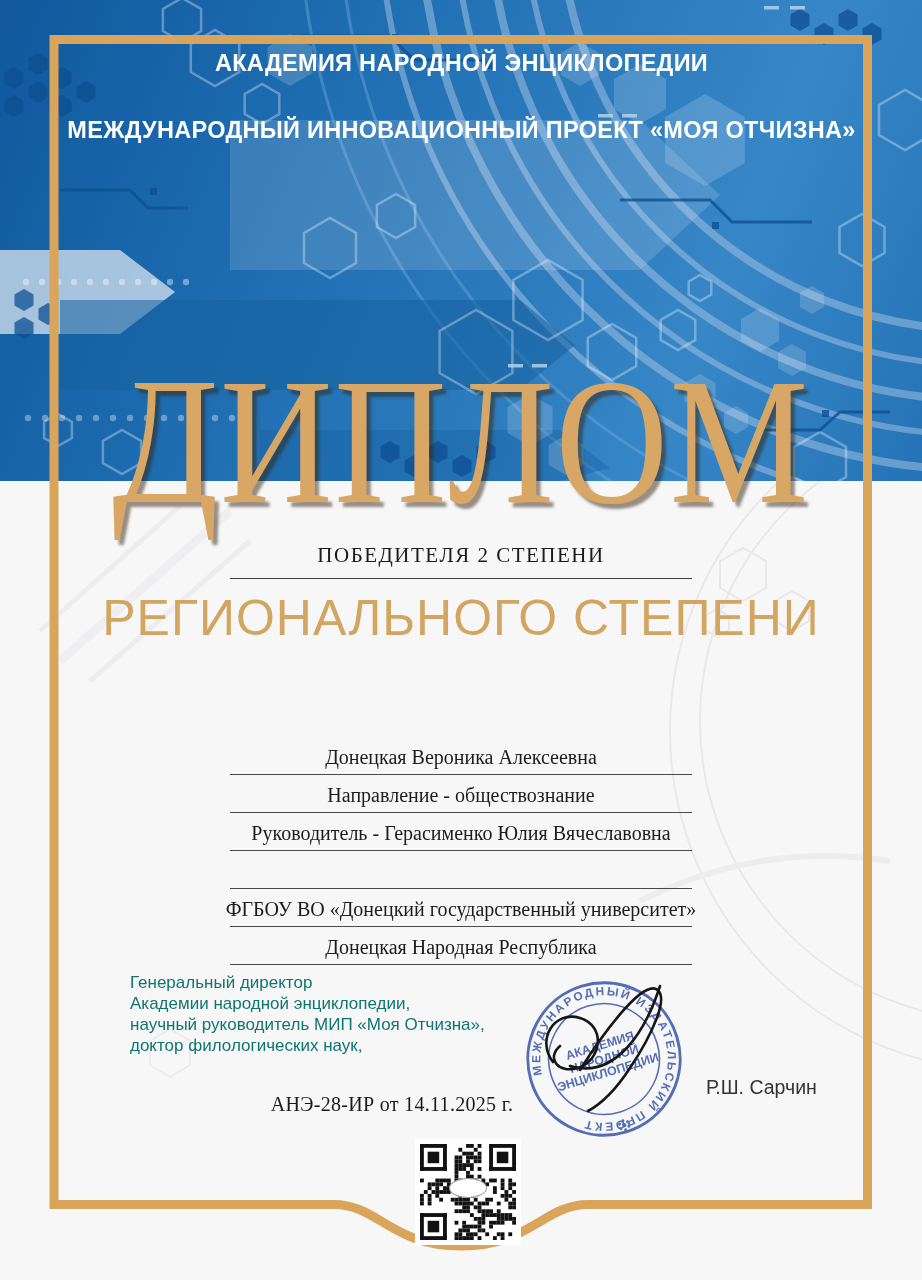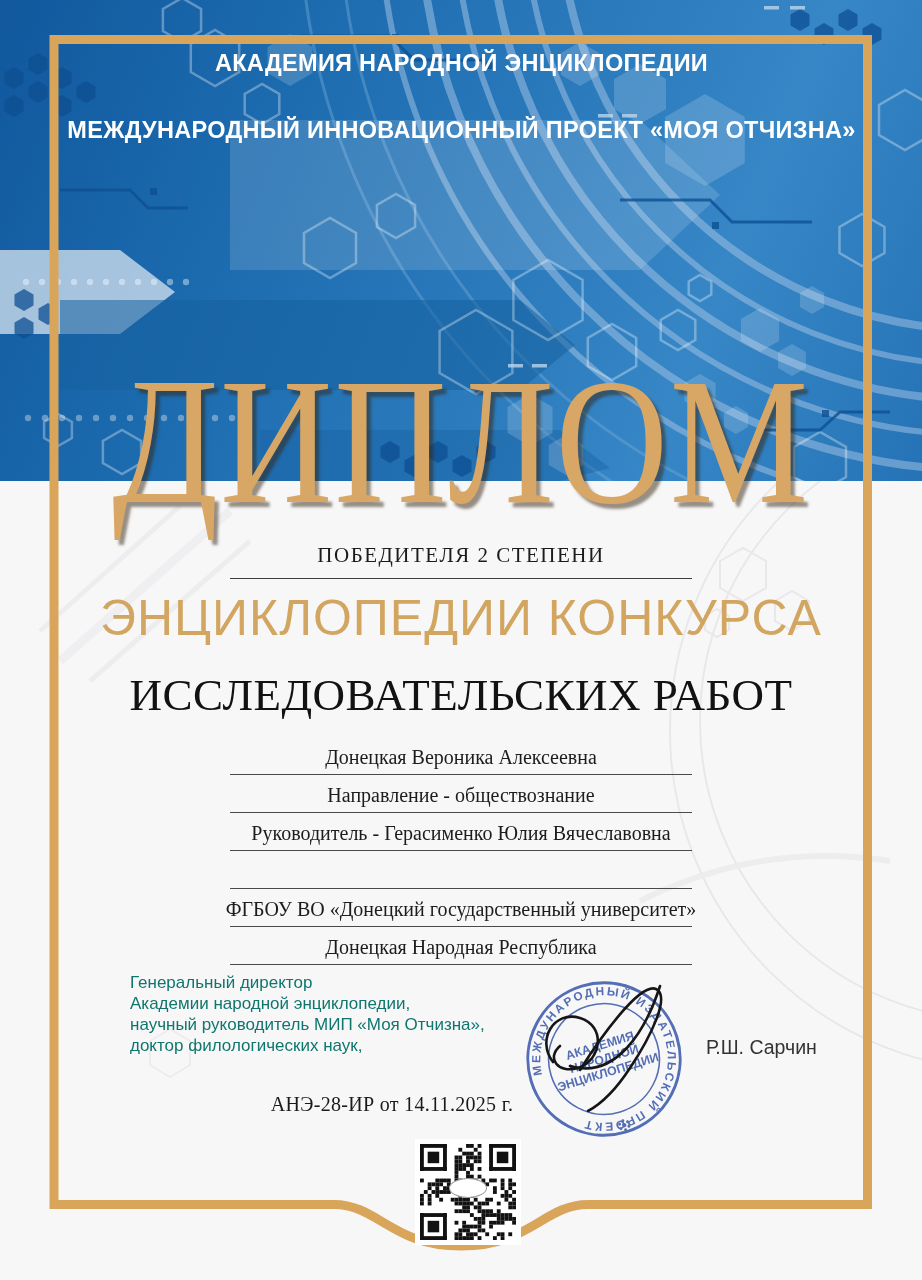--- a/index.html
+++ b/index.html
@@ -53,21 +53,21 @@
   .field-row {
     height:38px; border-bottom:1.2px solid #4a4a4a;
     display:flex; align-items:flex-end; justify-content:center;
   }
   .field-row span { font-size:20px; color:#1c1c1c; padding-bottom:5px; white-space:nowrap; }
   .sig-block {
     position:absolute; left:130px; top:972px; width:420px; z-index:6;
     font-family:"Liberation Sans", sans-serif; font-size:17px; line-height:21px; color:#0f766e;
   }
   .sig-name {
-    position:absolute; left:706px; top:1036px; z-index:7;
+    position:absolute; left:706px; top:1076px; z-index:7;
     font-family:"Liberation Sans", sans-serif; font-size:19.5px; color:#333;
   }
   .doc-number {
     position:absolute; left:0; top:1093px; width:784px; text-align:center; z-index:6;
     font-size:20px; color:#1a1a1a; letter-spacing:.3px;
   }
   
   .stamp {
     position:absolute; left:515px; top:970px; width:178px; height:178px; z-index:6;
     transform:rotate(-17deg); opacity:.88;
@@ -221,22 +221,21 @@
   </svg>
 
   <div class="hdr hdr1">АКАДЕМИЯ НАРОДНОЙ ЭНЦИКЛОПЕДИИ</div>
   <div class="hdr hdr2">МЕЖДУНАРОДНЫЙ ИННОВАЦИОННЫЙ ПРОЕКТ «МОЯ ОТЧИЗНА»</div>
 
   <div class="diploma-title">ДИПЛОМ</div>
 
   <div class="degree-line">ПОБЕДИТЕЛЯ 2 СТЕПЕНИ</div>
   <div class="rule"></div>
 
-  <div class="contest1">ЭНЦИКЛОПЕДИИ КОНКУРСА</div>
-  <div class="contest2">ИССЛЕДОВАТЕЛЬСКИХ РАБОТ</div>
+  <div class="contest1">РЕГИОНАЛЬНОГО СТЕПЕНИ</div>
 
   <div class="fields">
     <div class="field-row">
       <span>Донецкая Вероника Алексеевна</span>
     </div>
     <div class="field-row">
       <span>Направление - обществознание</span>
     </div>
     <div class="field-row">
       <span>Руководитель - Герасименко Юлия Вячеславовна</span>

